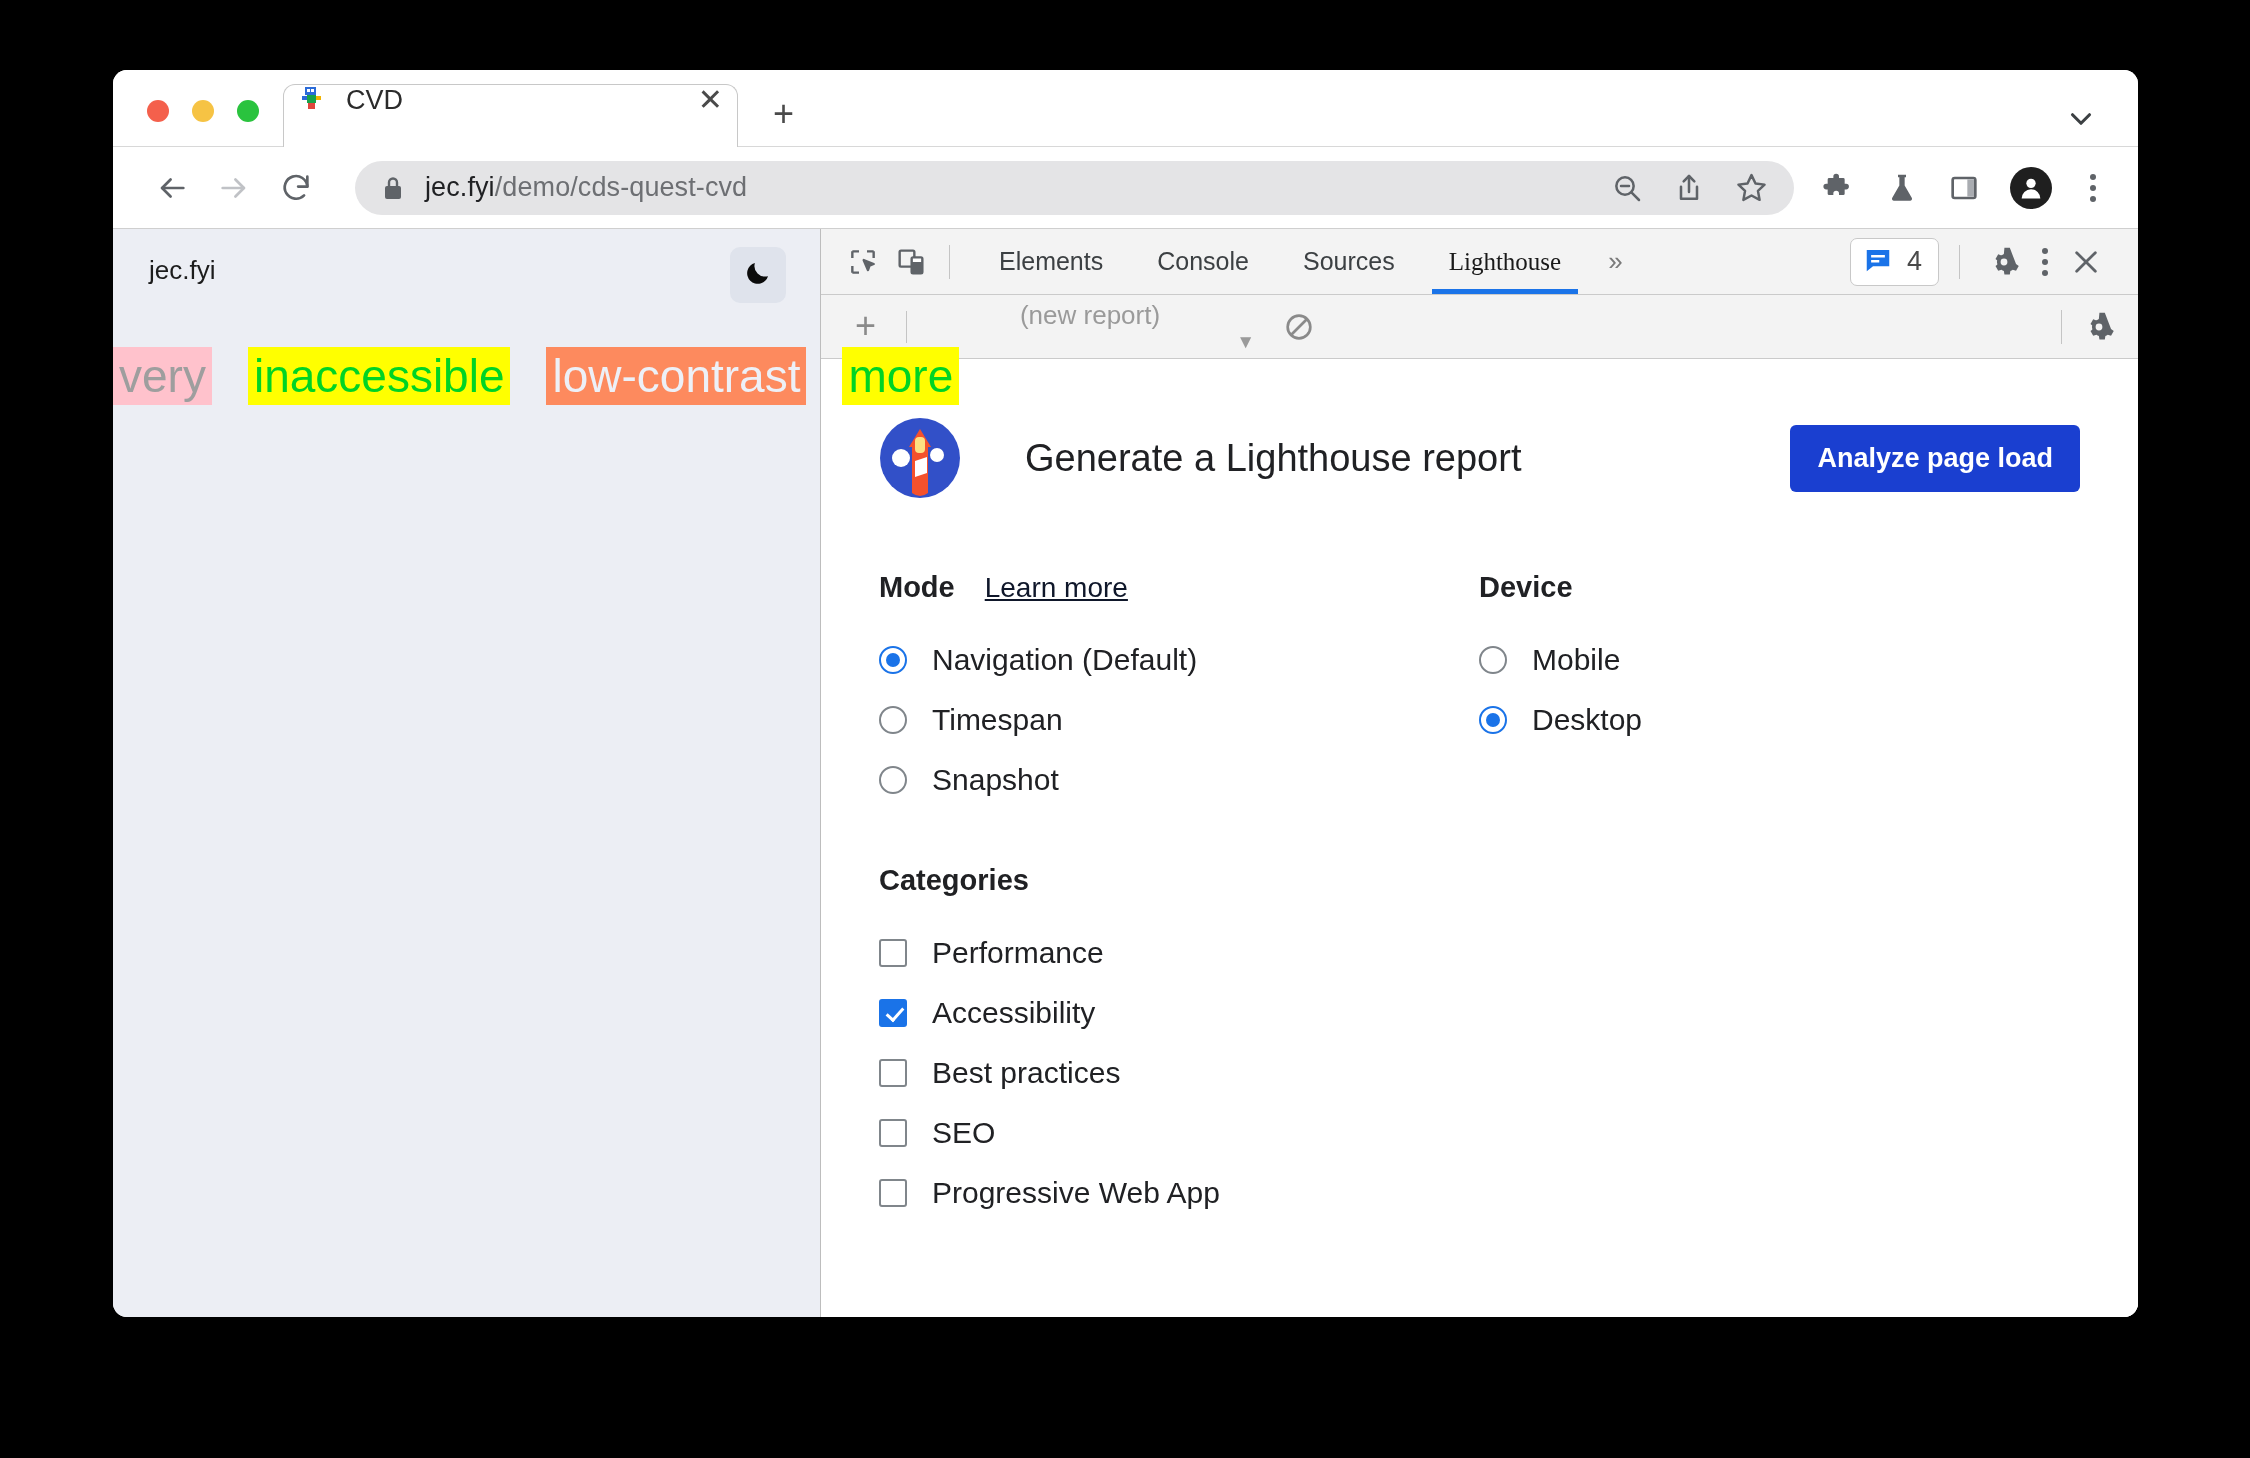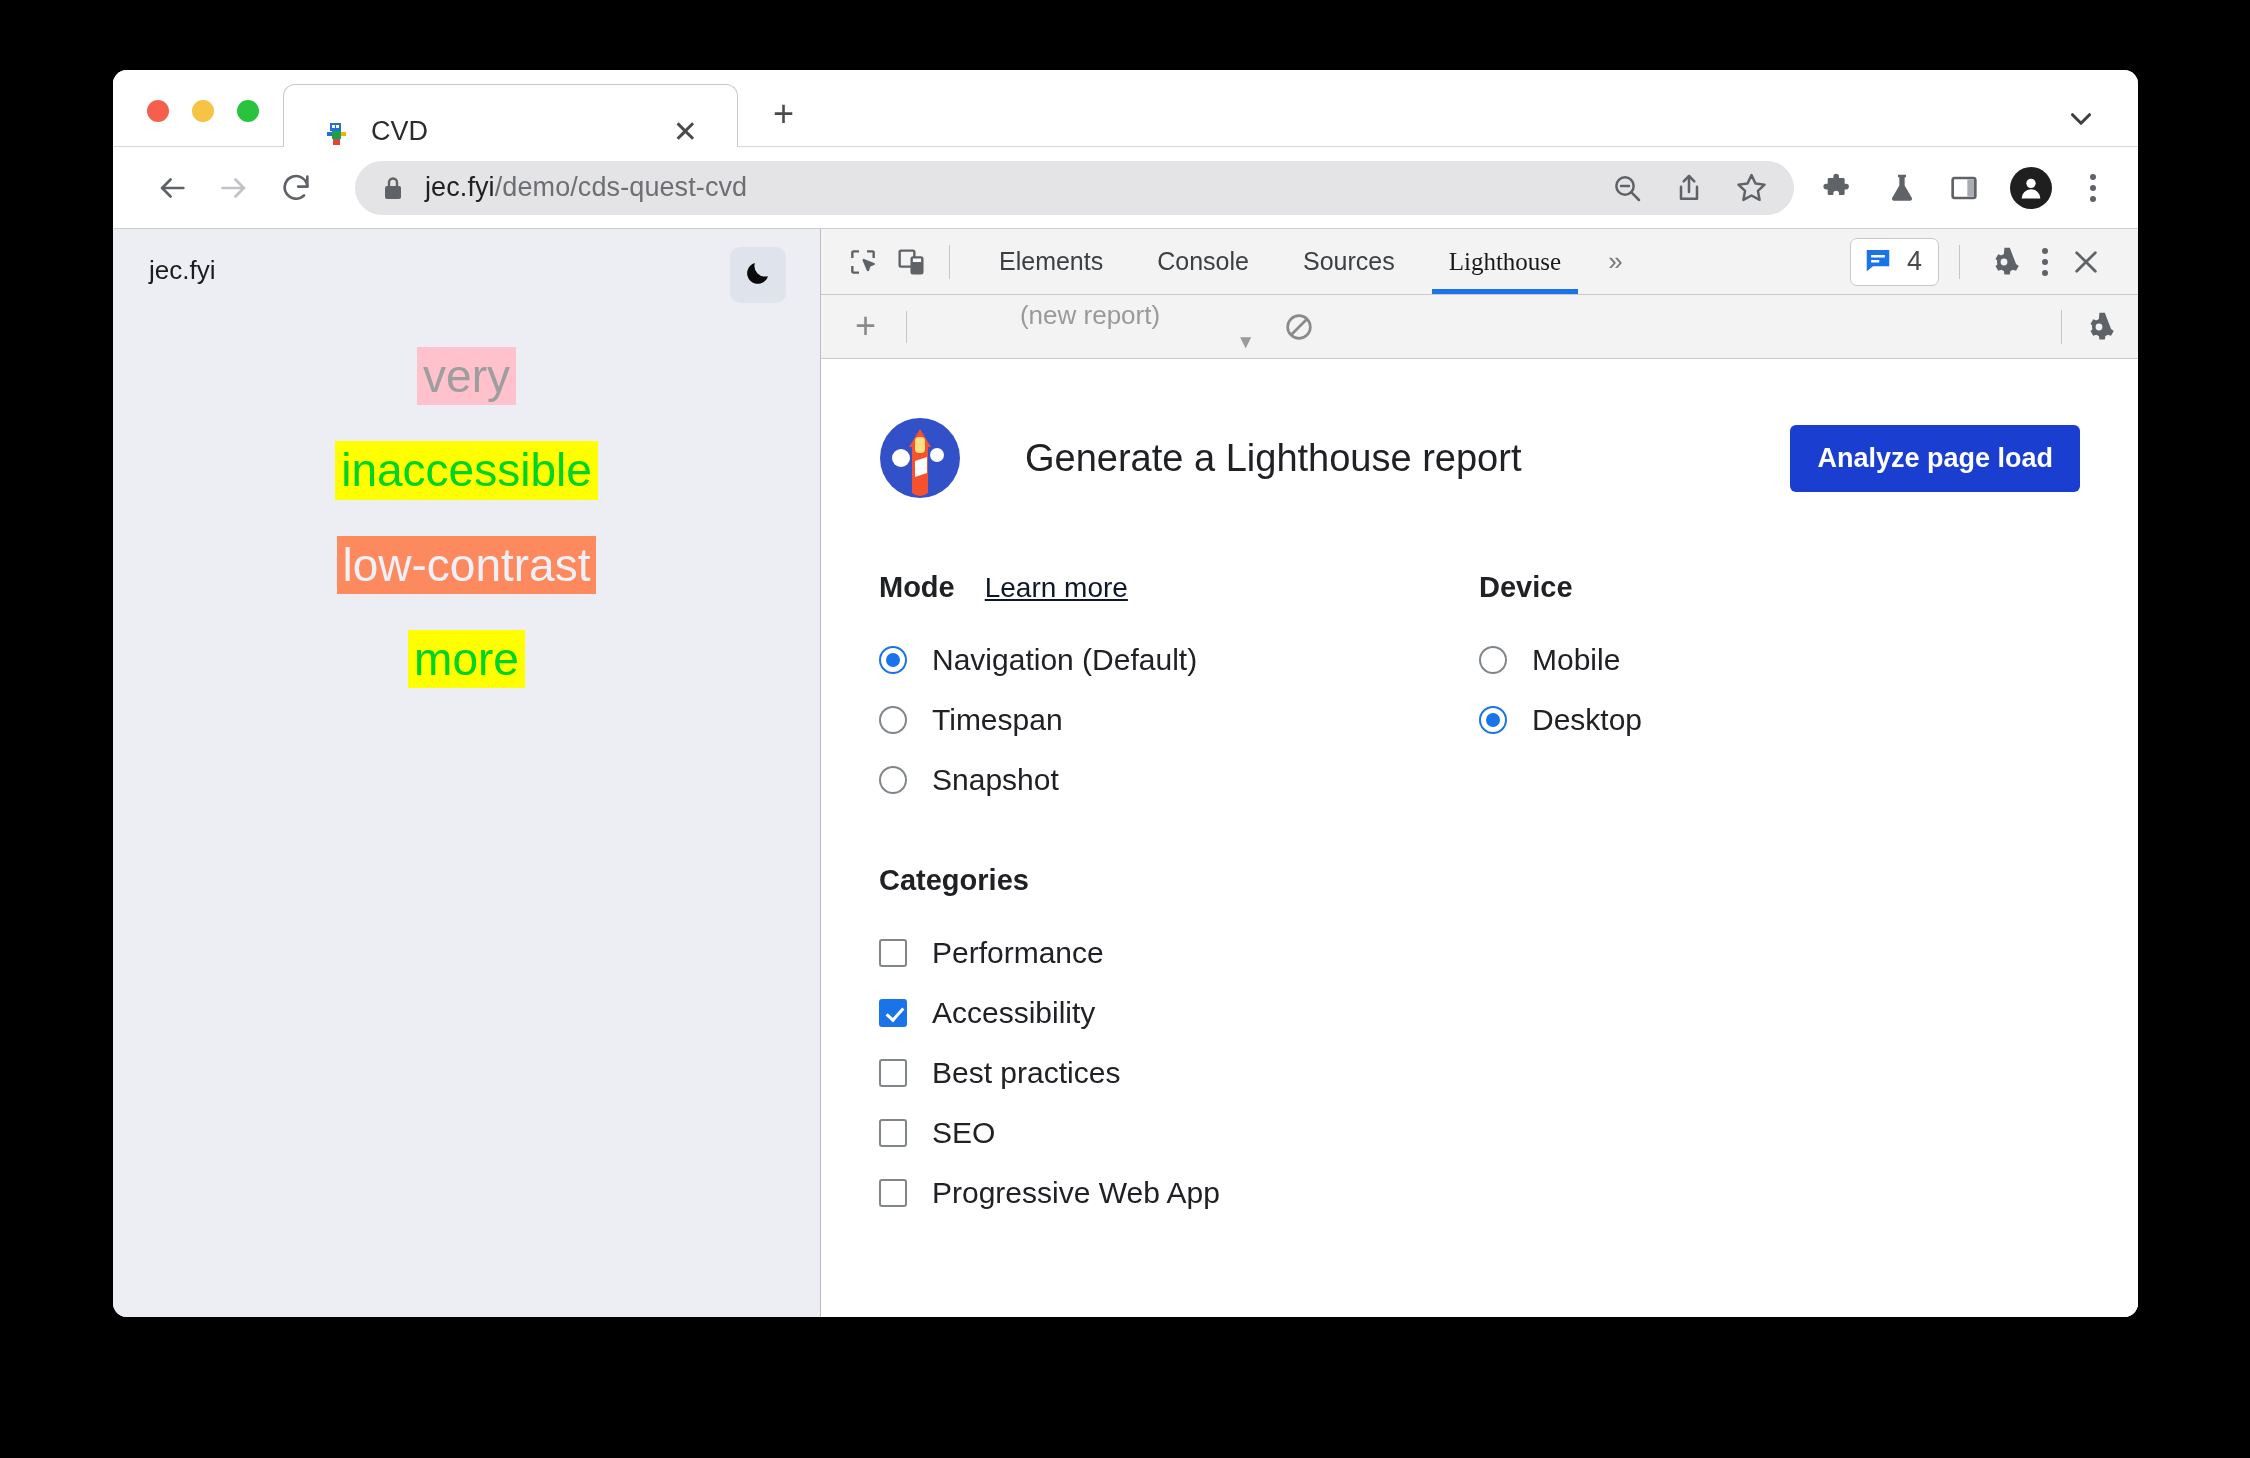--- a/index.html
+++ b/index.html
@@ -43,22 +43,22 @@
   .dot.green { background: #2ac33e; }
 
   .tab {
     position: absolute;
     left: 170px; top: 14px;
     width: 455px; height: 63px;
     background: #fff;
     border: 1px solid #c8c8c8;
     border-bottom: none;
     border-radius: 12px 12px 0 0;
-    display: flex; align-items: flex-end;
-    padding: 0 39px;
+    display: flex; align-items: flex-start;
+    padding: 0 14px;
   }
   .tab-favicon {
     width: 26px; height: 26px;
     margin-right: 22px;
     flex: 0 0 auto;
     position: relative;
   }
   .tab-title {
     font-size: 27px;
     color: #2b2b2b;
@@ -139,21 +139,21 @@
   .dark-toggle {
     position: absolute; right: 34px; top: 18px;
     width: 56px; height: 56px;
     background: #dfe3ec;
     border-radius: 10px;
     display: flex; align-items: center; justify-content: center;
     cursor: pointer;
   }
   .samples {
     position: absolute; left: 0; right: 0; top: 118px;
-    display: flex; flex-direction: column; align-items: center;
+    display: flex; flex-direction: row; align-items: center;
     gap: 36px;
   }
   .sample {
     font-size: 46px;
     font-weight: 400;
     line-height: 1.18;
     padding: 2px 6px;
     white-space: nowrap;
   }
 

